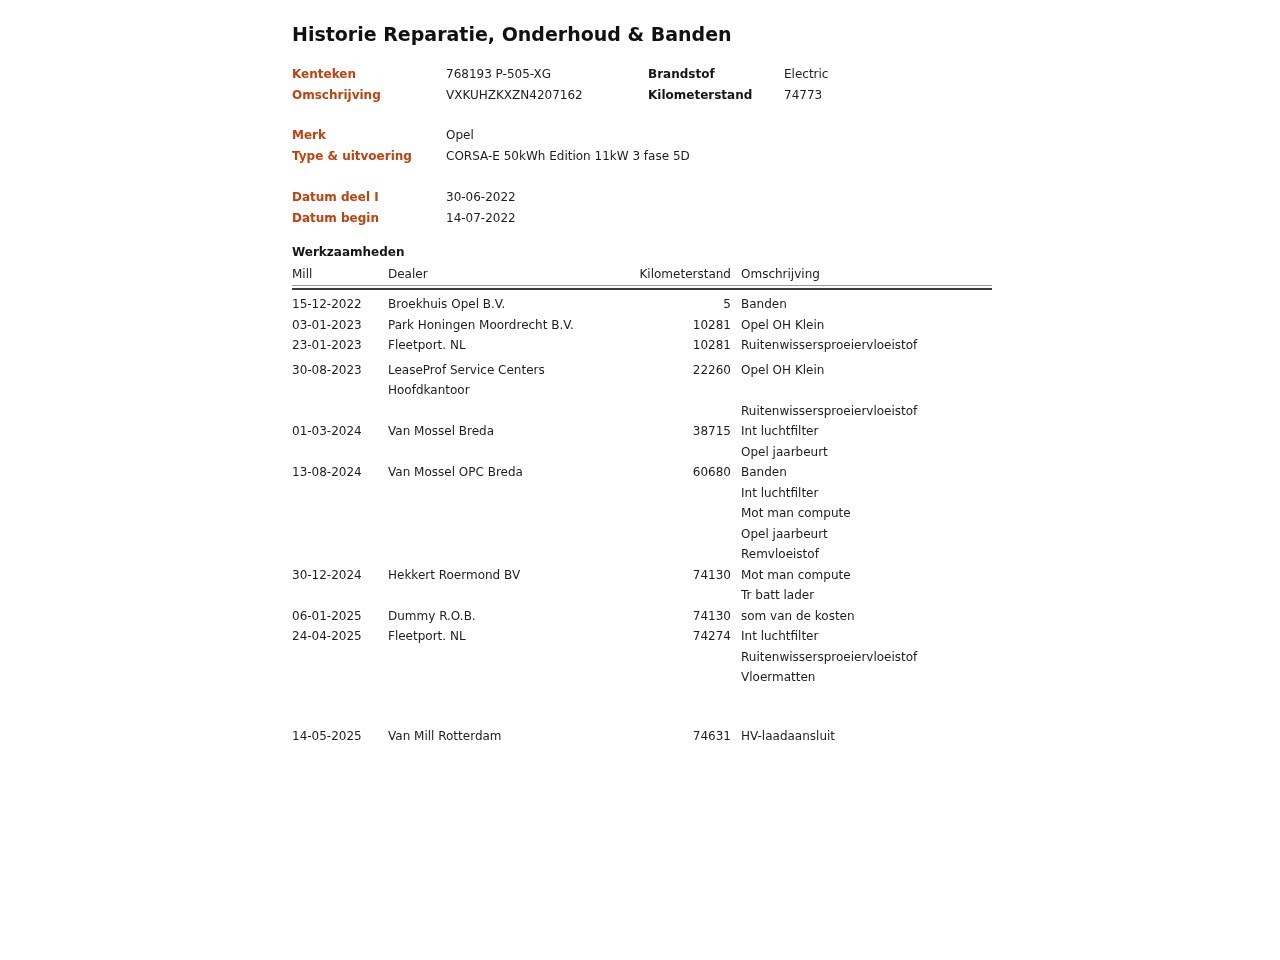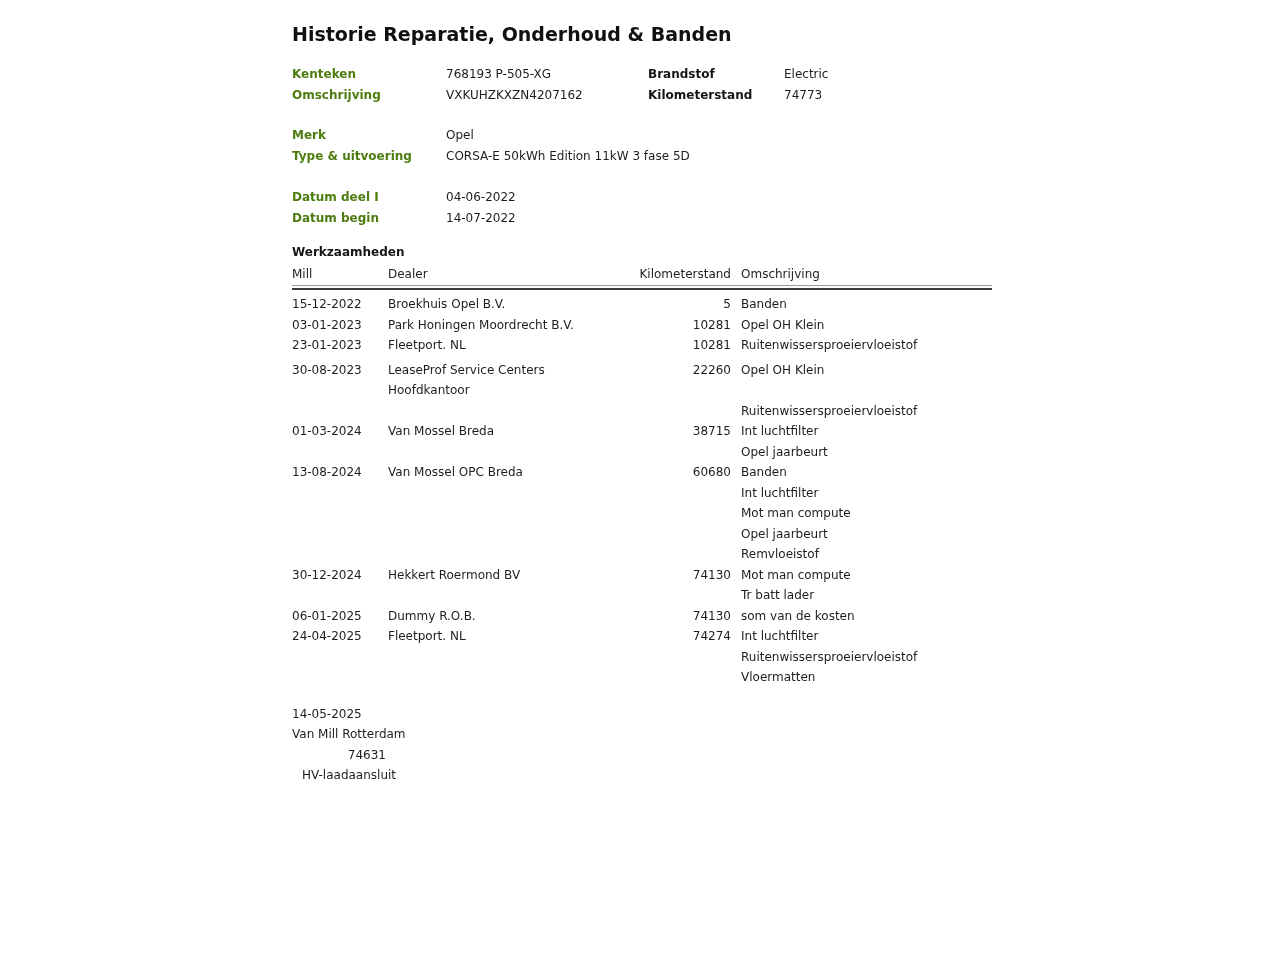--- a/index.html
+++ b/index.html
@@ -25,21 +25,21 @@
     line-height: 20px;
     margin-bottom: 20px;
     white-space: nowrap;
   }
   .info-row {
     display: flex;
     font-size: 12px;
     line-height: 21px;
     white-space: nowrap;
   }
-  .il  { width: 154px; font-weight: bold; color: #4d7c0f; }
+  .il  { width: 154px; font-weight: bold; color: #c2410c; }
   .iv  { width: 202px; }
   .il2 { width: 136px; font-weight: bold; color: #161616; }
   .iv2 { flex: 1; }
   .block-gap-1 { margin-bottom: 19px; }
   .block-gap-2 { margin-bottom: 20px; }
   .block-gap-3 { margin-bottom: 13px; }
   .section-heading {
     font-size: 12px;
     font-weight: bold;
     color: #161616;
@@ -61,21 +61,21 @@
     font-size: 12px;
     line-height: 20.5px;
   }
   .c-datum  { width: 96px; }
   .c-dealer { width: 249px; }
   .c-km     { width: 94px; text-align: right; }
   .c-oms    { width: 244px; margin-left: 10px; }
   .wline    { min-height: 20.5px; white-space: nowrap; }
   .gap-xs { margin-top: 4px; }
   .gap-sm { margin-top: 0; }
-  .gap-lg { margin-top: 16px; flex-direction: column; }
+  .gap-lg { margin-top: 38px; }
 </style>
 </head>
 <body>
 
 <div class="doc">
 
   <div class="title">Historie Reparatie, Onderhoud &amp; Banden</div>
 
   <div class="block-gap-1">
     <div class="info-row">
@@ -99,21 +99,21 @@
     </div>
     <div class="info-row">
       <div class="il">Type &amp; uitvoering</div>
       <div class="iv2">CORSA-E 50kWh Edition 11kW 3 fase 5D</div>
     </div>
   </div>
 
   <div class="block-gap-3">
     <div class="info-row">
       <div class="il">Datum deel I</div>
-      <div class="iv2">04-06-2022</div>
+      <div class="iv2">30-06-2022</div>
     </div>
     <div class="info-row">
       <div class="il">Datum begin</div>
       <div class="iv2">14-07-2022</div>
     </div>
   </div>
 
   <div class="section-heading">Werkzaamheden</div>
 
   <div>

